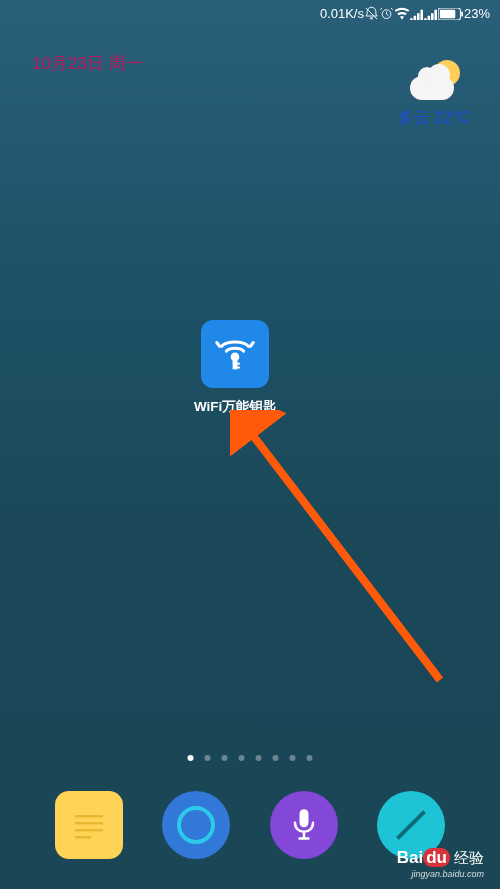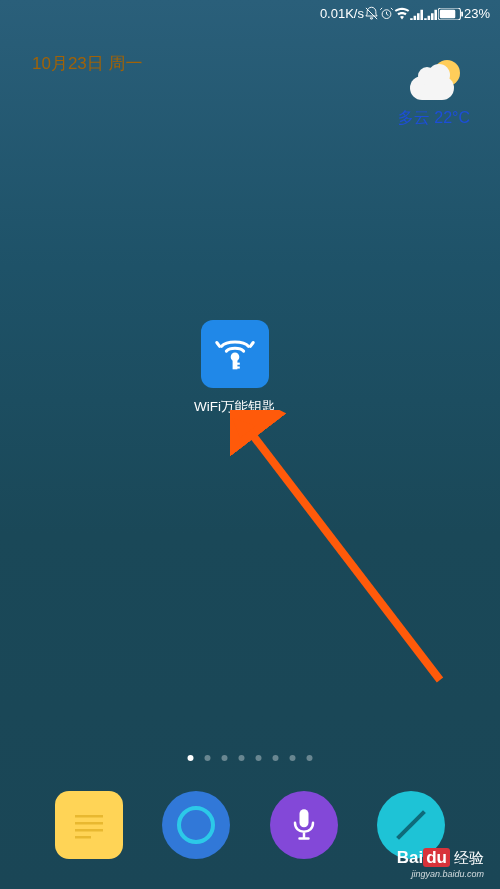--- a/index.html
+++ b/index.html
@@ -36,21 +36,21 @@
     }
     .time {
       font-size: 64px;
       font-weight: 200;
       color: white;
       letter-spacing: 1px;
     }
     .date {
       font-size: 17px;
       font-weight: 300;
-      color: #a16207;
+      color: #be185d;
       margin-top: 4px;
     }
     .weather-widget {
       position: absolute;
       top: 58px;
       right: 30px;
       text-align: center;
     }
     .weather-icon {
       width: 52px;
@@ -116,21 +116,21 @@
       display: flex;
       align-items: center;
       justify-content: center;
     }
     .app-icon svg {
       width: 46px;
       height: 46px;
     }
     .app-name {
       font-size: 13.5px;
-      font-weight: 400;
+      font-weight: 700;
       color: white;
       white-space: nowrap;
     }
     .arrow {
       position: absolute;
       top: 410px;
       left: 230px;
       pointer-events: none;
     }
     .page-indicator {
@@ -179,21 +179,21 @@
     }
     .watermark-logo {
       font-size: 17px;
       font-weight: bold;
       color: white;
     }
     .watermark-logo .red {
       background: #d8333b;
       color: white;
       padding: 0 3px;
-      border-radius: 3px;
+      border-radius: 9px;
       font-weight: bold;
     }
     .watermark-url {
       font-size: 9px;
       color: rgba(255,255,255,0.8);
       margin-top: 1px;
       font-style: italic;
     }
   </style>
 </head>

